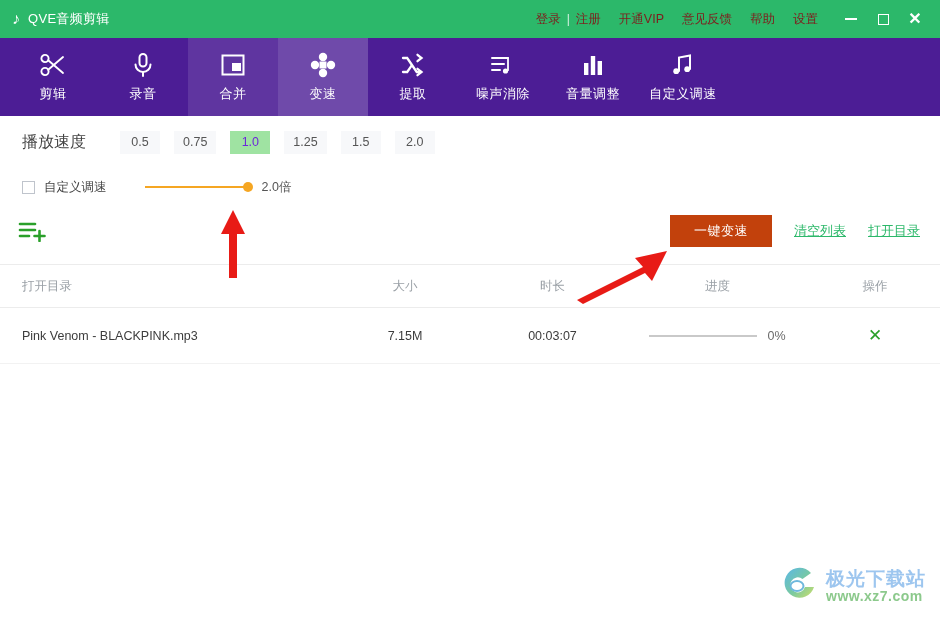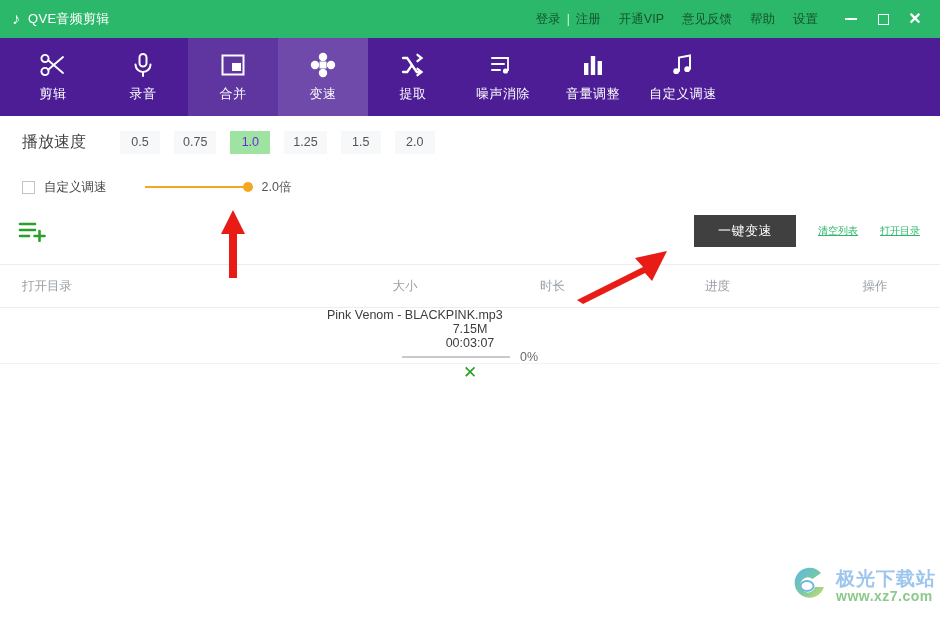--- a/index.html
+++ b/index.html
@@ -20,21 +20,21 @@
     align-items: center;
     padding: 0 0 0 12px;
     position: relative;
     flex: 0 0 38px;
   }
   .brand { display: flex; align-items: center; gap: 8px; }
   .brand-icon { color: #fff; font-size: 16px; line-height: 1; }
   .brand-title { color: #fff; font-size: 13px; letter-spacing: .3px; }
 
   .titlemenu { margin-left: auto; display: flex; align-items: center; gap: 18px; padding-right: 18px; }
-  .titlemenu a { color: #14532d; font-size: 12.5px; text-decoration: none; white-space: nowrap; }
+  .titlemenu a { color: #7f1d1d; font-size: 12.5px; text-decoration: none; white-space: nowrap; }
   .acct { display: flex; align-items: center; gap: 6px; }
   .acct .sep { color: #d6f2e2; font-size: 12px; }
 
   .wincontrols { display: flex; align-items: center; gap: 2px; padding-right: 10px; }
   .wincontrols button {
     width: 30px; height: 30px; background: transparent; border: 0; cursor: pointer;
     color: #fff; display: flex; align-items: center; justify-content: center;
   }
   .wc-min { width: 12px; height: 1.6px; background: #fff; display: block; }
   .wc-max { width: 11px; height: 11px; border: 1.6px solid #fff; display: block; }
@@ -95,55 +95,55 @@
   }
   .slider-val { font-size: 12.5px; color: #555; margin-left: 12px; }
 
   .row-actions {
     display: flex; align-items: center;
     padding-left: 18px; padding-right: 20px; height: 50px;
   }
   .addfile { width: 34px; height: 26px; display: flex; align-items: center; cursor: pointer; }
   .actions-right { margin-left: auto; display: flex; align-items: center; gap: 22px; }
   .btn-primary {
-    background: #404040; color: #fff; border: 0; font-family: inherit;
+    background: #c2410c; color: #fff; border: 0; font-family: inherit;
     width: 102px; height: 32px; font-size: 13px; cursor: pointer; letter-spacing: .5px;
   }
-  .lnk { color: #2cb86a; font-size: 10px; cursor: pointer; }
+  .lnk { color: #2cb86a; font-size: 13px; cursor: pointer; }
 
   
   .tbl { margin-top: 8px; }
   .thead, .trow {
     display: flex; align-items: center;
     font-size: 12.5px;
   }
   .thead {
     height: 44px; color: #9aa0a6;
     border-bottom: 1px solid #ececec;
     border-top: 1px solid #ececec;
   }
-  .trow { height: 56px; color: #3c3c3c; border-bottom: 1px solid #f2f2f2; flex-direction: column; }
+  .trow { height: 56px; color: #3c3c3c; border-bottom: 1px solid #f2f2f2; }
   .c-name { width: 330px; padding-left: 22px; }
   .c-size { width: 150px; text-align: center; }
   .c-dur  { width: 145px; text-align: center; }
   .c-prog { width: 185px; display: flex; align-items: center; justify-content: center; gap: 10px; }
   .c-act  { flex: 1; text-align: center; }
   .thead .c-prog { justify-content: center; }
   .pbar { width: 108px; height: 2px; background: #c9c9c9; }
   .ppct { color: #6b6b6b; font-size: 12.5px; }
   .del { color: #2aa02a; font-size: 17px; font-weight: 700; cursor: pointer; line-height: 1; }
 
   
   .arrow { position: absolute; pointer-events: none; }
   .arrow-v { left: 218px; top: 208px; }
   .arrow-d { left: 575px; top: 248px; }
 
   
   .watermark {
-    position: absolute; right: 4px; bottom: 12px;
+    position: absolute; right: 14px; bottom: 12px;
     display: flex; align-items: center; gap: 6px; pointer-events: none;
   }
   .wm-text { display: flex; flex-direction: column; line-height: 1.05; }
   .wm-cn { font-size: 19px; font-weight: 700; color: #9dc6ef; letter-spacing: 1px; }
   .wm-url { font-size: 14px; font-weight: 700; color: #8cc98c; letter-spacing: .5px; }
 </style>
 </head>
 <body>
 
 <div class="app">

